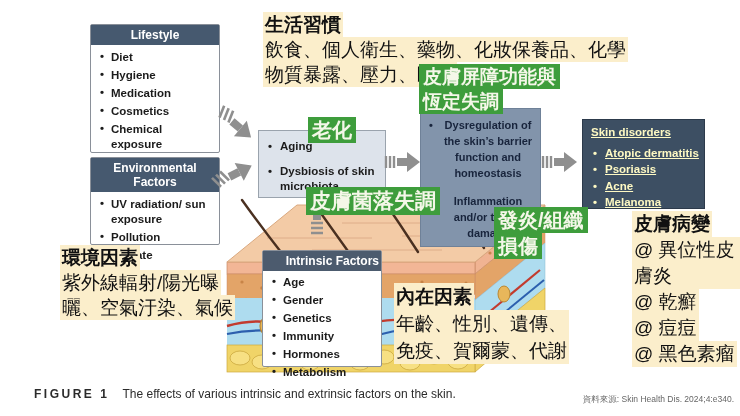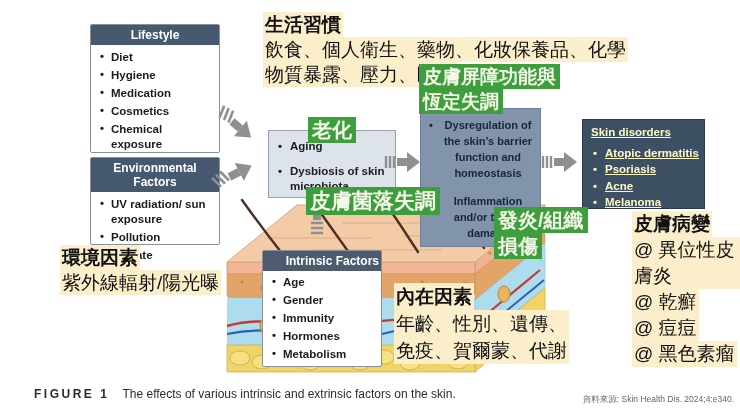--- a/index.html
+++ b/index.html
@@ -7,21 +7,21 @@
     position:relative;width:740px;height:416px;background:#ffffff;
     font-family:"Liberation Sans", sans-serif;overflow:hidden;
   }
   
   .fbox{position:absolute;background:#ffffff;border:1px solid #8a9099;border-radius:2px;z-index:2;}
   .fbox-header{color:#ffffff;font-weight:bold;font-size:12px;text-align:center;padding:3px 2px;background:#46596F;}
   .fbox ul{list-style:none;margin:5px 4px 5px 6px;padding:0;font-size:11.5px;font-weight:600;color:#1b1b1b;}
   .fbox ul li{position:relative;padding-left:14px;margin-bottom:3px;line-height:1.3;}
   .fbox ul li::before{content:"•";position:absolute;left:3px;top:-1px;}
   
-  .aging-box{position:absolute;left:258px;top:130px;width:126px;height:66px;background:#DDE3EB;border:1px solid #9AA3AD;z-index:2;margin-left:10px;}
+  .aging-box{position:absolute;left:258px;top:130px;width:126px;height:66px;background:#DDE3EB;border:1px solid #9AA3AD;z-index:2;}
   .aging-box ul{list-style:none;margin:8px 4px 0 6px;padding:0;font-size:11.5px;font-weight:bold;color:#1b1b1b;}
   .aging-box ul li{position:relative;padding-left:15px;margin-bottom:9px;line-height:1.35;}
   .aging-box ul li::before{content:"•";position:absolute;left:3px;}
   
   .dys-box{position:absolute;left:420px;top:108px;width:119px;height:137px;background:#8294AB;border:1px solid #6F８;border:1px solid #6F8198;z-index:2;}
   .dys-box ul{list-style:none;margin:9px 4px 0 5px;padding:0;font-size:11px;font-weight:bold;color:#18243C;text-align:center;}
   .dys-box ul li{position:relative;padding-left:14px;margin-bottom:12px;line-height:1.45;}
   .dys-box ul li::before{content:"•";position:absolute;left:3px;}
   
   .dis-box{position:absolute;left:582px;top:119px;width:121px;height:88px;background:#3D4F63;border:1px solid #2c3a4b;z-index:2;color:#fef9c3;text-decoration:underline;}
@@ -164,35 +164,37 @@
         <li>Acne</li>
         <li>Melanoma</li>
       </ul>
   </div>
 
   <div class="fbox" style="left:262px;top:250px;width:118px;height:115px;z-index:3;">
     <div class="fbox-header" style="background:#4C5B6E;text-align:right;">Intrinsic Factors</div>
     <ul style="font-weight:600;margin-top:4px;">
         <li>Age</li>
         <li>Gender</li>
+        <li>Genetics</li>
         <li>Immunity</li>
         <li>Hormones</li>
         <li>Metabolism</li>
       </ul>
   </div>
 
   <div class="zh" style="left:219px;top:12px;">
     <span class="t hl">生活習慣</span><br>
     <span class="hl">飲食、個人衛生、藥物、化妝保養品、化學</span><br>
     <span class="hl">物質暴露、壓力、睡眠</span>
   </div>
 
   <div class="zh" style="left:16px;top:245px;">
     <span class="t hl">環境因素</span><br>
     <span class="hl">紫外線輻射/陽光曝</span><br>
+    <span class="hl">曬、空氣汙染、氣候</span>
   </div>
 
   <div class="zh" style="left:350px;top:283px;line-height:27px;">
     <span class="t hl">內在因素</span><br>
     <span class="hl">年齡、性別、遺傳、</span><br>
     <span class="hl">免疫、賀爾蒙、代謝</span>
   </div>
 
   <div class="zh" style="left:588px;top:211px;line-height:26px;">
     <span class="t hl">皮膚病變</span><br>

